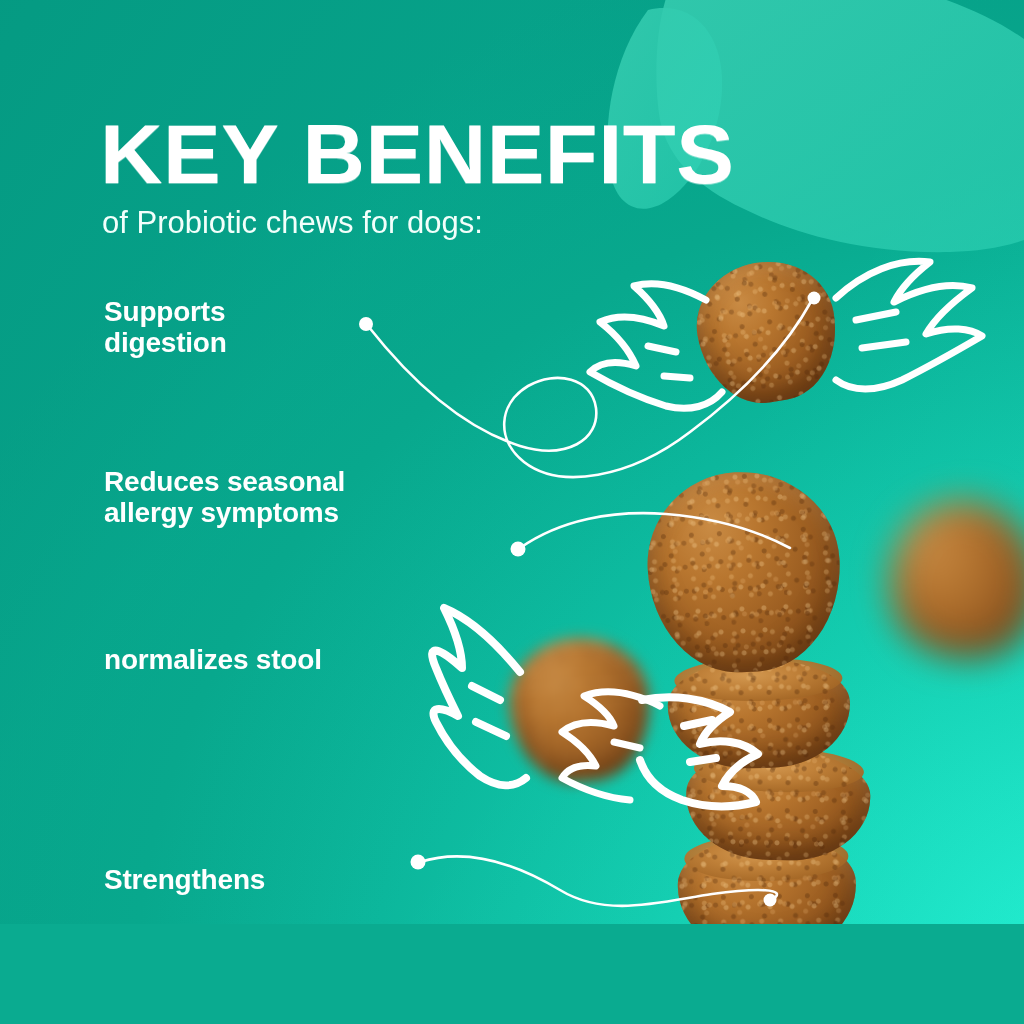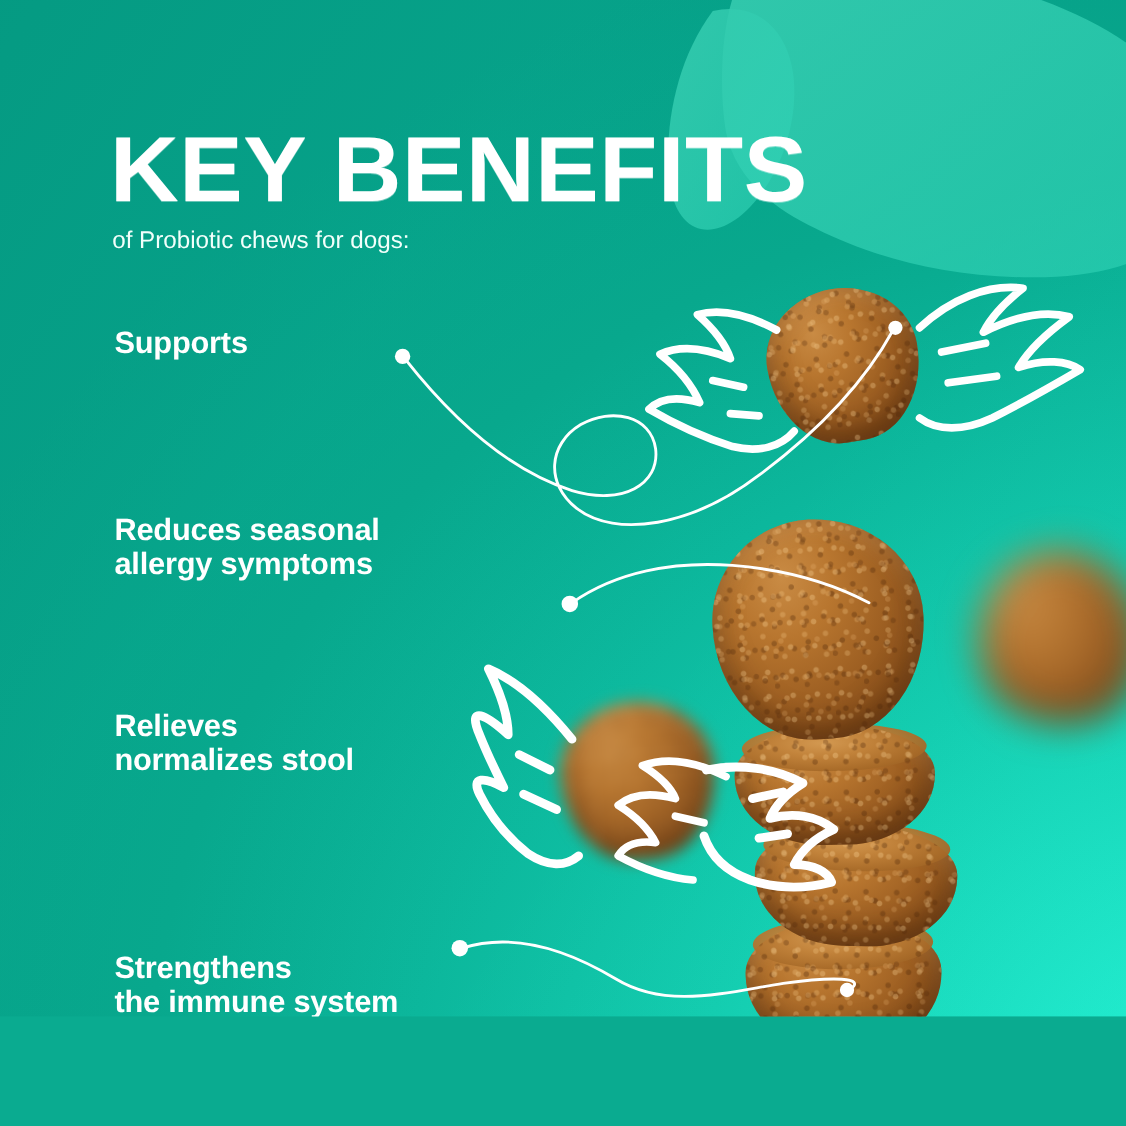--- a/index.html
+++ b/index.html
@@ -29,21 +29,21 @@
     font-weight:bold;
     color:#ffffff;
     letter-spacing:0.5px;
     transform:scaleX(1.03);
     transform-origin:left top;
     white-space:nowrap;
     text-shadow:0 1px 0 rgba(255,255,255,0.4);
   }
   .subtitle {
     position:absolute; left:102px; top:206px;
-    font-size:22px; line-height:1.1;
+    font-size:31px; line-height:1.1;
     font-weight:300;
     color:#f2fffb;
     white-space:nowrap;
   }
   .benefit {
     position:absolute;
     left:104px;
     color:#ffffff;
     font-weight:bold;
     font-size:28px;
@@ -214,30 +214,29 @@
       <circle cx="418" cy="862" r="7.5" fill="#ffffff" stroke="none"></circle>
       <circle cx="770" cy="900" r="6.5" fill="#ffffff" stroke="none"></circle>
     </g>
   </svg>
 
   <div class="title">KEY BENEFITS</div>
   <div class="subtitle">of Probiotic chews for dogs:</div>
 
   <div class="benefit" id="benefit-0">
     <span>Supports</span>
+    <span>digestion</span>
   </div>
 
   <div class="benefit" id="benefit-1">
     <span>Reduces seasonal</span>
     <span>allergy symptoms</span>
   </div>
 
   <div class="benefit" id="benefit-2">
-    <span>Relieves</span>
     <span>normalizes stool</span>
   </div>
 
   <div class="benefit" id="benefit-3">
     <span>Strengthens</span>
-    <span>the immune system</span>
   </div>
 
 </div>
 
 </body></html>

